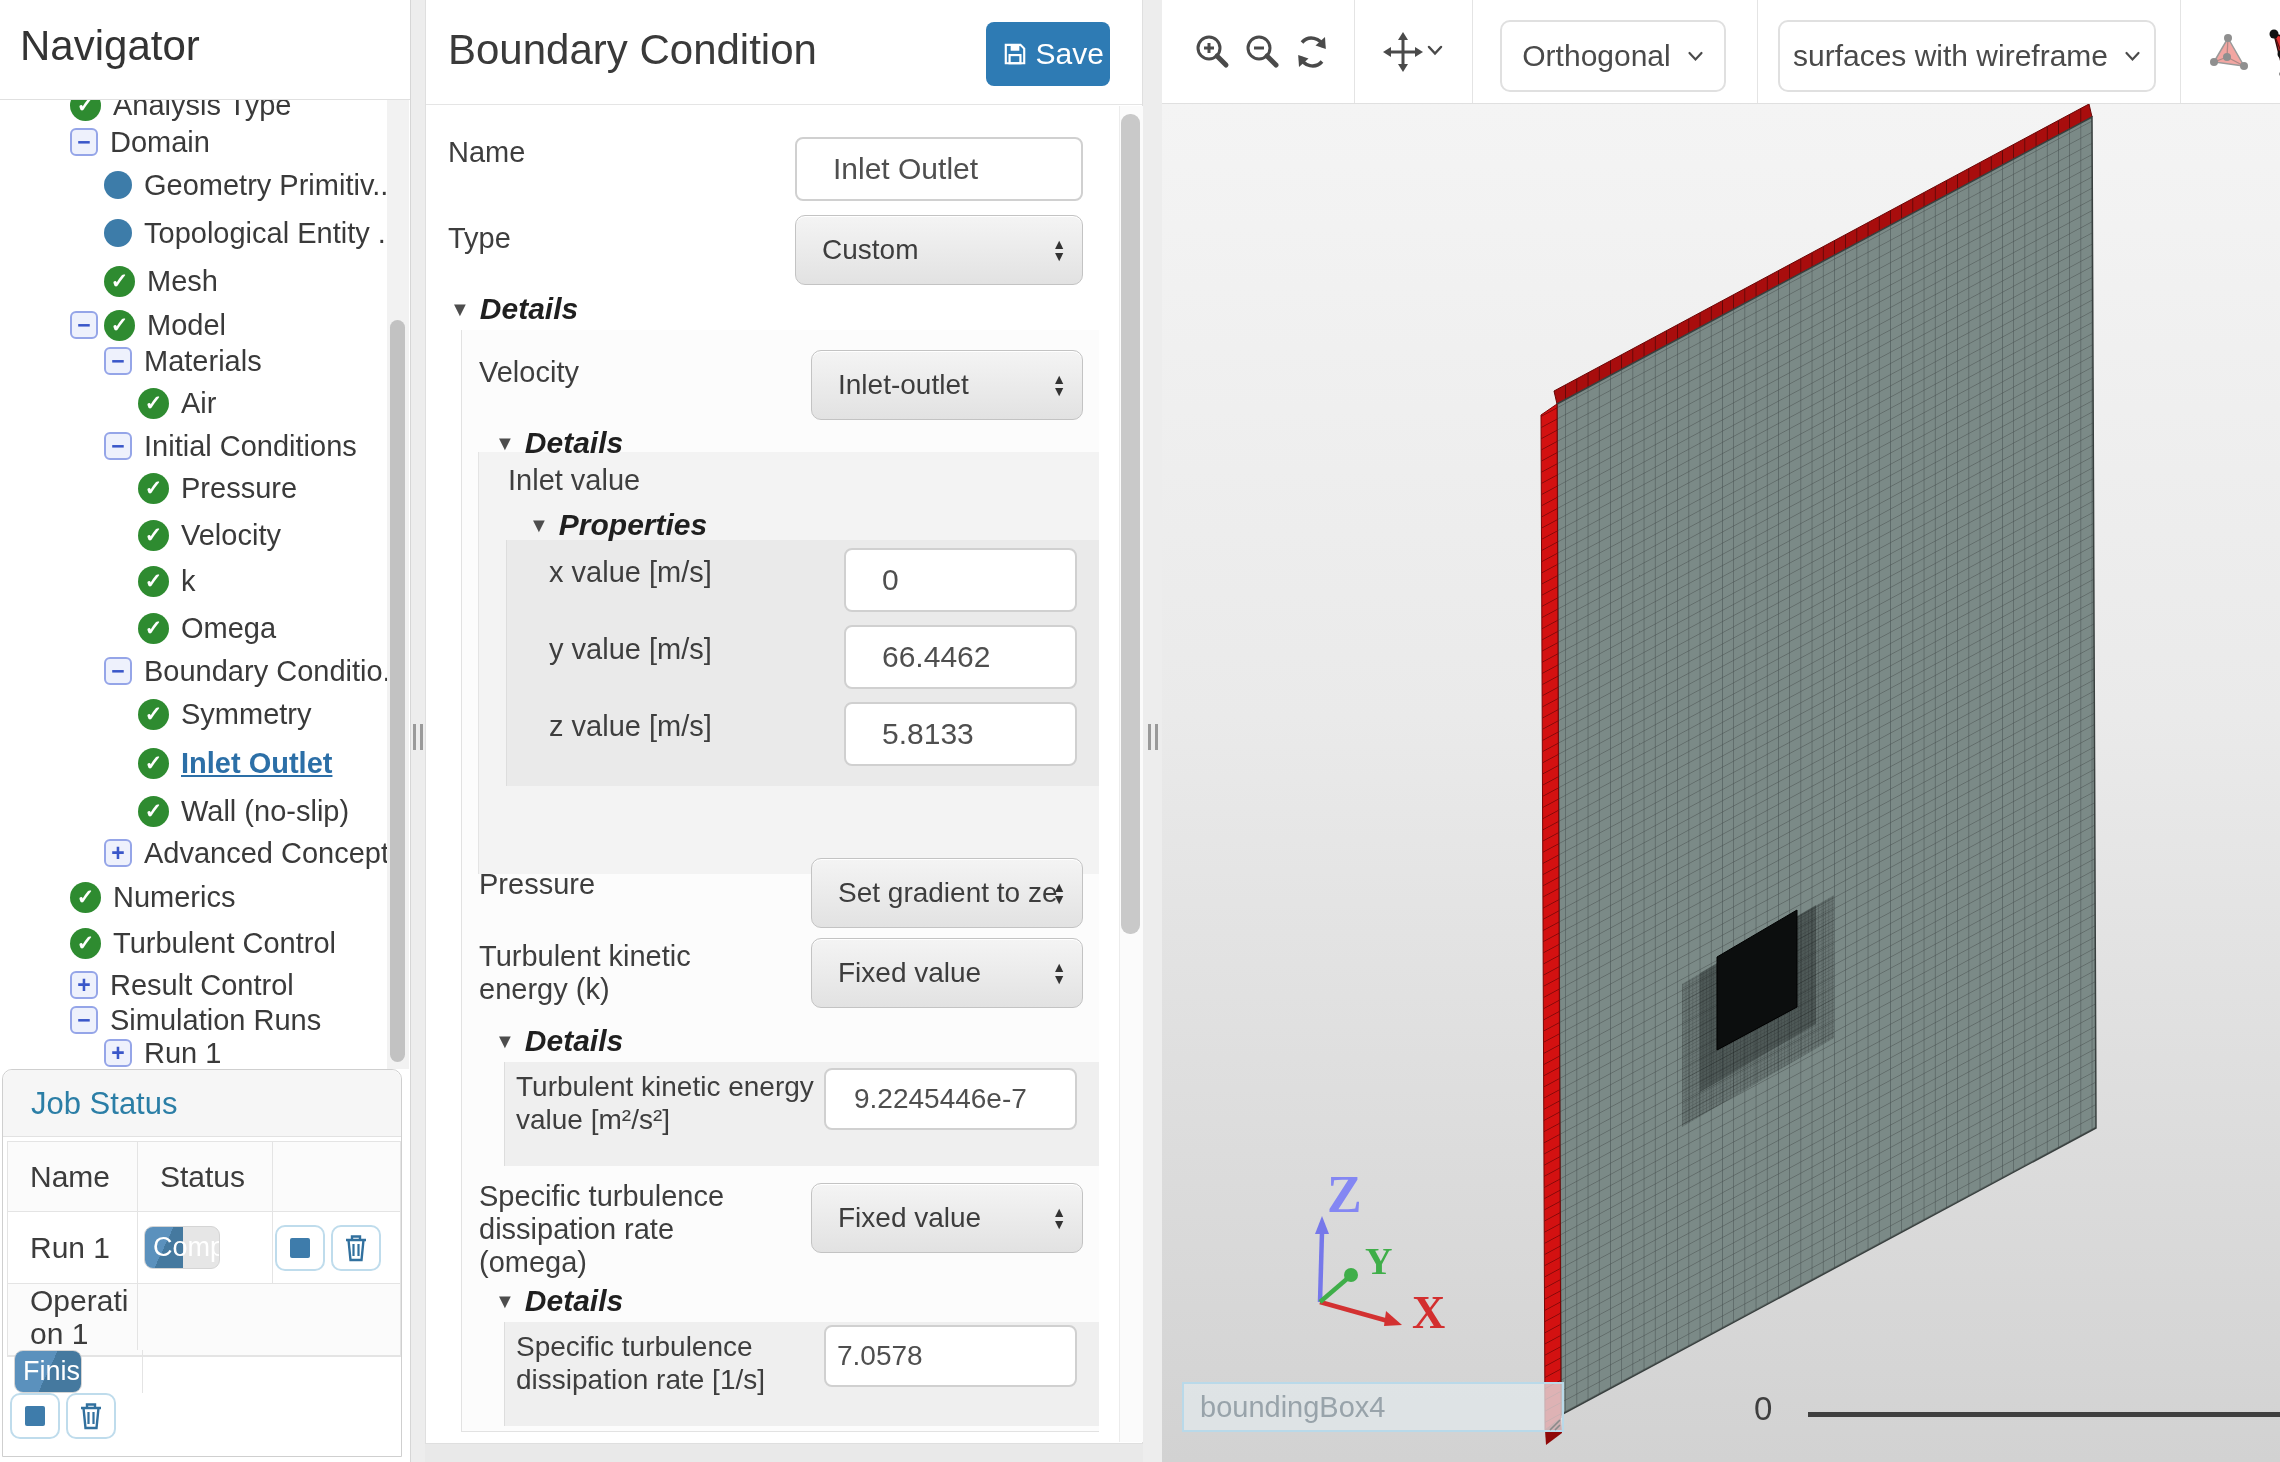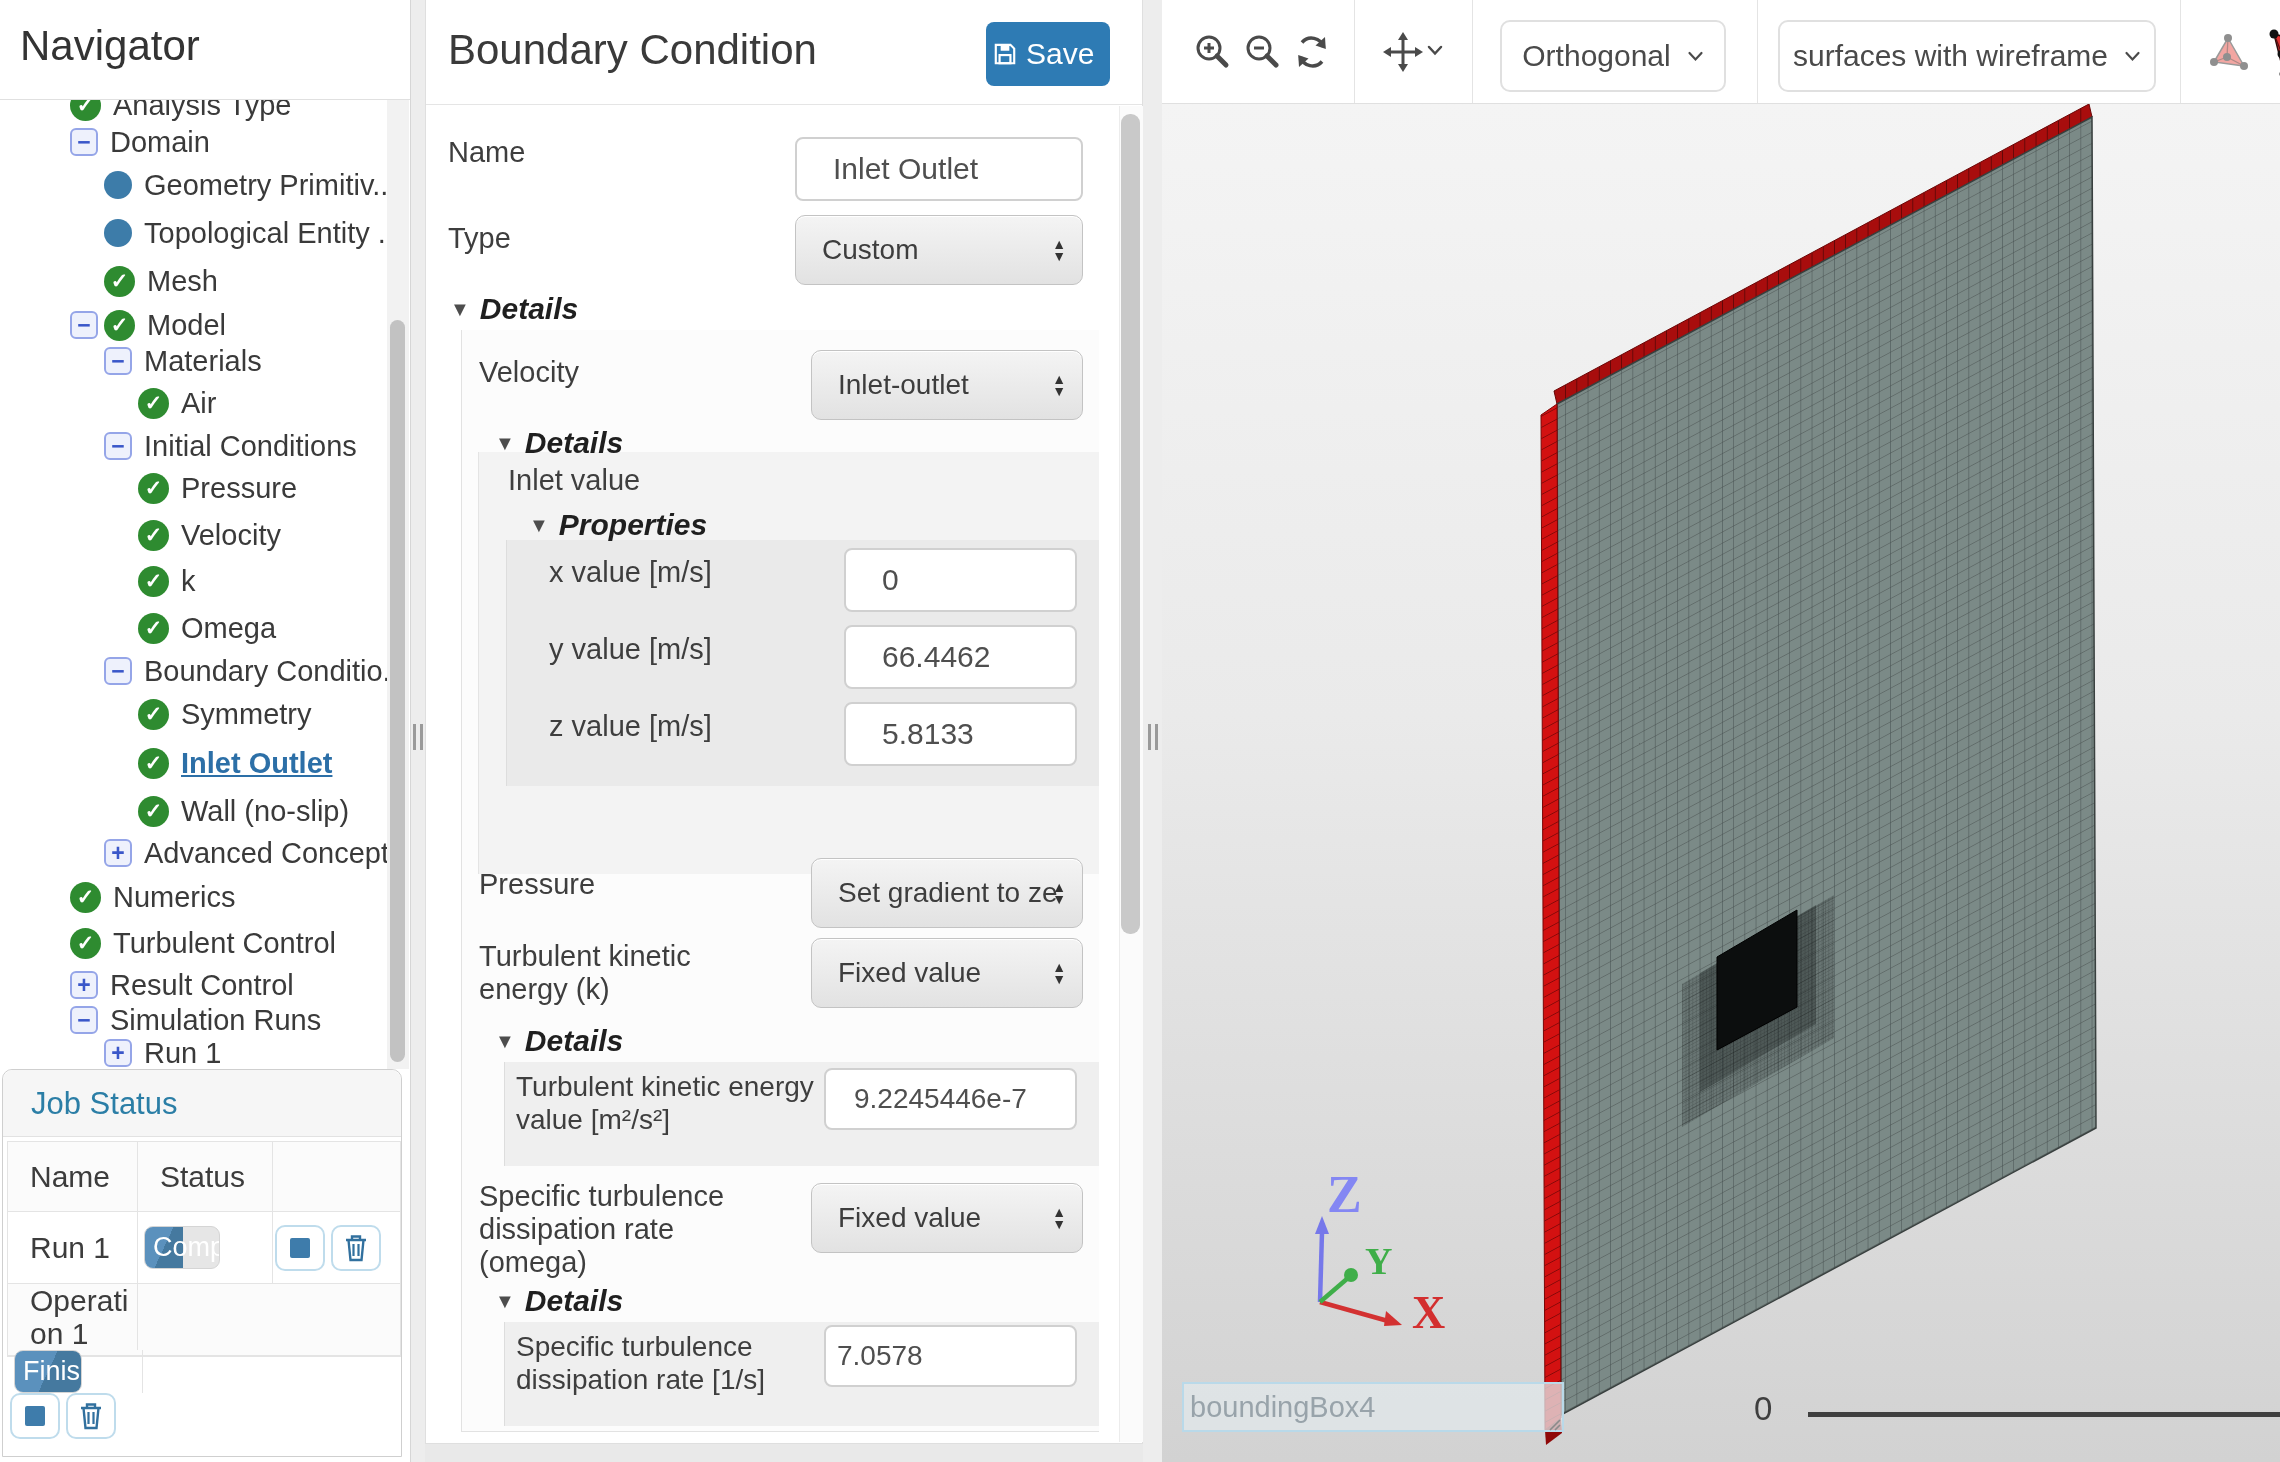--- a/index.html
+++ b/index.html
@@ -47,21 +47,21 @@
   .stop-sq{width:20px;height:20px;background:#3e7cab;border-radius:2px;}
   
   .gutter{position:absolute;top:0;height:1462px;background:#ededed;}
   .g-left{left:411px;width:14px;} .g-right{left:1143px;width:19px;}
   .handle{position:absolute;top:724px;width:4px;height:26px;border-left:3px solid #9a9a9a;border-right:3px solid #9a9a9a;}
   .g-left .handle{left:2px;} .g-right .handle{left:5px;}
   
   .mid-card{position:absolute;left:425px;top:0;width:718px;height:1444px;background:#fff;border:1px solid #dfdfdf;border-top:none;box-sizing:border-box;}
   .mid-header{position:absolute;left:0;top:0;right:0;height:104px;border-bottom:1px solid #e5e5e5;}
   .mid-title{position:absolute;left:22px;top:26px;font-size:42px;color:#3a3a3a;}
-  .save-btn{position:absolute;right:32px;top:22px;width:124px;height:64px;background:#2e7bb4;border:none;border-radius:8px;color:#fff;font-size:30px;display:flex;align-items:center;justify-content:flex-start;gap:8px;cursor:pointer;font-family:inherit;}
+  .save-btn{position:absolute;right:32px;top:22px;width:124px;height:64px;background:#2e7bb4;border:none;border-radius:8px;color:#fff;font-size:30px;display:flex;align-items:center;justify-content:flex-end;gap:8px;cursor:pointer;font-family:inherit;}
   .mid-body{position:absolute;left:0;top:104px;width:716px;height:1338px;}
   .box{position:absolute;box-sizing:border-box;}
   .box-l1{left:35px;top:226px;width:638px;height:1102px;background:#fcfcfc;border-left:1px solid #e2e2e2;border-bottom:1px solid #e2e2e2;}
   .box-l2{left:52px;top:348px;width:621px;height:422px;background:#f3f3f3;border-left:1px solid #e4e4e4;}
   .box-l3{left:80px;top:436px;width:593px;height:246px;background:#eaeaea;border-left:1px solid #ddd;}
   .box-k{left:78px;top:958px;width:595px;height:104px;background:#efefef;border-left:1px solid #ddd;}
   .box-o{left:78px;top:1218px;width:595px;height:104px;background:#efefef;border-left:1px solid #ddd;}
   .flabel{position:absolute;font-size:29px;color:#3e3e3e;line-height:33px;}
   .dhd{position:absolute;display:flex;align-items:center;gap:10px;font-size:30px;font-style:italic;font-weight:bold;color:#1f1f1f;}
   .tri{font-style:normal;font-size:20px;color:#4d4d4d;}
@@ -71,21 +71,21 @@
   .mid-track{position:absolute;left:693px;top:2px;width:23px;height:1336px;background:#fbfbfb;border-left:1px solid #ececec;}
   .mid-thumb{position:absolute;left:695px;top:10px;width:19px;height:820px;background:#c9c9c9;border-radius:9px;}
   
   .viewport{position:absolute;left:1162px;top:0;width:1118px;height:1462px;}
   .vp-toolbar{position:absolute;left:0;top:0;width:1118px;height:104px;background:#fff;border-bottom:1px solid #e0e0e0;overflow:hidden;box-sizing:border-box;}
   .tb-div{position:absolute;top:0;bottom:0;width:1px;background:#e4e4e4;}
   .tb-icon{position:absolute;top:30px;width:44px;height:44px;display:flex;align-items:center;justify-content:center;cursor:pointer;}
   .tb-btn{position:absolute;top:20px;height:72px;background:#fff;border:2px solid #e0e0e0;border-radius:10px;display:flex;align-items:center;justify-content:center;gap:16px;font-size:30px;color:#4a4a4a;box-sizing:border-box;cursor:pointer;font-family:inherit;}
   .vp-scene{position:absolute;left:0;top:104px;width:1118px;height:1358px;overflow:hidden;background:linear-gradient(180deg,#f4f4f4 0%,#eaeaea 45%,#d2d2d2 100%);}
   .scene-svg{position:absolute;left:0;top:0;}
-  .bbox{position:absolute;left:20px;top:1278px;width:382px;height:50px;background:rgba(226,232,235,0.75);border:2px solid #b9d9e9;box-sizing:border-box;font-size:29px;color:#98a3aa;line-height:46px;padding-left:6px;}
+  .bbox{position:absolute;left:20px;top:1278px;width:382px;height:50px;background:rgba(226,232,235,0.75);border:2px solid #b9d9e9;box-sizing:border-box;font-size:29px;color:#98a3aa;line-height:46px;padding-left:16px;}
   .grip{position:absolute;right:1px;bottom:1px;}
   .sline{position:absolute;left:646px;top:1308px;width:472px;height:5px;background:#3f3f3f;}
   .szero{position:absolute;left:592px;top:1286px;font-size:33px;color:#3f3f3f;}
 </style>
 </head>
 <body>
 
 <div class="left-panel">
   <div class="nav-title">Navigator</div>
   <div class="nav-divider"></div>

